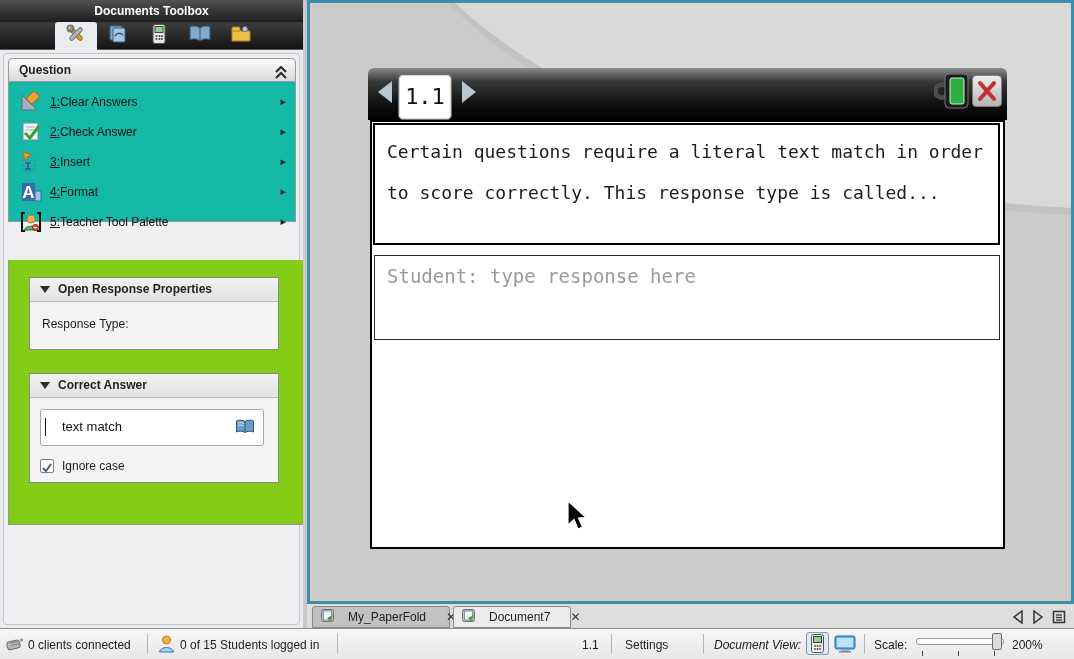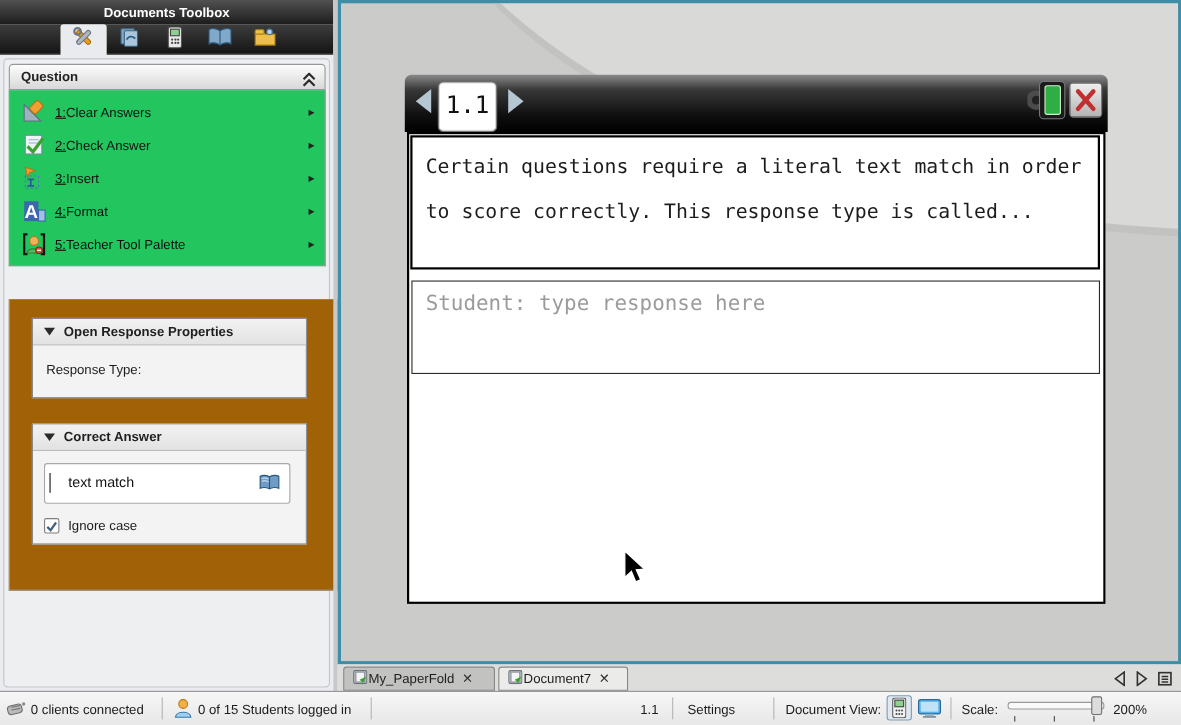--- a/index.html
+++ b/index.html
@@ -17,29 +17,29 @@
   .tb-slot { position:absolute; top:0; width:42px; height:28px; display:flex; align-items:center; justify-content:center; }
   .tb-slot.sel { background:#e9ebee; border-radius:3px 3px 0 0; }
   #lp-content { left:3px; top:53px; width:297px; height:572px; background:#edeff1;
     border:1px solid #c3c6ca; border-radius:4px; }
 
   .section-hdr { position:absolute; left:8px; width:288px; height:24px;
     background:linear-gradient(#fdfdfd,#d8d8d8); border:1px solid #97979a; border-radius:4px 4px 0 0;
     font-size:12px; font-weight:bold; color:#1f1f1f; line-height:22px; padding-left:10px; }
   .chevrons { position:absolute; right:8px; top:5px; }
 
-  #question-body { left:8px; top:82px; width:288px; height:160px; background:#22c55e;
+  #question-body { left:8px; top:82px; width:288px; height:140px; background:#14b8a6;
     border:1px solid #97979a; border-top:none; }
   .menu-item { position:absolute; left:1px; width:284px; height:30px; }
   .mi-icon { position:absolute; left:10px; top:4px; width:22px; height:22px; }
   .mi-label { display:block; position:absolute; left:40px; top:8px; font-size:12px; color:#101010; }
   .mi-label::first-letter { text-decoration:underline; }
   .mi-arrow { position:absolute; right:8px; top:8px; font-size:11px; color:#222; }
 
-  #config-body { left:8px; top:272px; width:339px; height:265px; background:#a16207;
+  #config-body { left:8px; top:260px; width:339px; height:265px; background:#84cc16;
     border:1px solid #97979a; border-top:none; }
   .group-box { position:absolute; left:20px; width:250px; background:#f3f3f3; border:1px solid #87898c; }
   .group-hdr { height:24px; background:linear-gradient(#f2f2f2,#e2e2e2); border-bottom:1px solid #bcbcbc;
     font-size:12px; font-weight:bold; color:#1f1f1f; line-height:23px; padding-left:28px; position:relative; }
   .group-tri { position:absolute; left:10px; top:8px; width:0; height:0;
     border-left:5px solid transparent; border-right:5px solid transparent; border-top:7px solid #2a2a2a; }
   #g1 { top:17px; height:73px; }
   #rt-label { position:absolute; left:12px; top:39px; font-size:12px; color:#1c1c1c; }
   #rt-dropdown { position:absolute; left:107px; top:33px; width:131px; height:24px; background:#fff;
     border:1px solid #8a8a8a; border-radius:3px; }
@@ -92,21 +92,21 @@
   #question-box { position:absolute; left:1px; top:1px; width:627px; height:122px; border:2px solid #000;
     padding:6px 12px; font-family:"DejaVu Sans Mono", monospace; font-size:18px; line-height:41px;
     color:#1c1c1c; white-space:pre-wrap; }
   #student-box { position:absolute; left:2px; top:133px; width:626px; height:85px; border:1px solid #2a2a2a;
     padding:9px 12px; font-family:"DejaVu Sans Mono", monospace; font-size:19px; color:#9b9b9b; }
   #mouse-cursor { position:absolute; left:193px; top:378px; }
 
   
   #tab-strip { left:307px; top:604px; width:767px; height:24px; background:#dddddb; }
   .doc-tab { position:absolute; top:2px; height:22px; border:1px solid #898989; border-radius:3px 3px 0 0;
-    display:flex; align-items:center; padding:0 8px; gap:1px; font-size:12px; color:#1e1e1e; }
+    display:flex; align-items:center; padding:0 8px; gap:14px; font-size:12px; color:#1e1e1e; }
   #doc-tab-0 { left:5px; width:138px; background:#c2c2c0; }
   #doc-tab-1 { left:146px; width:118px; background:#ebebe9; }
   .tab-close { font-size:12px; color:#333; margin-left:6px; }
   #tab-scroll { position:absolute; left:705px; top:6px; display:flex; gap:8px; align-items:center; }
 
   
   #status-bar { left:0; top:628px; width:1074px; height:31px;
     background:linear-gradient(#f7f7f7,#e7e7e7); border-top:1px solid #8d8d8d; font-size:12px; color:#1c1c1c; }
   #status-bar .abs { line-height:14px; }
   .sb-sep { position:absolute; top:5px; width:1px; height:20px; background:#b5b5b5; }
@@ -340,21 +340,21 @@
   <span class="abs" style="left:158px; top:6px;"><svg width="17" height="18" viewBox="0 0 17 18">
         <circle cx="8.5" cy="5" r="4" fill="#f5b042" stroke="#b57a20"></circle>
         <path d="M1.5 17 C2 11 15 11 15.5 17 Z" fill="#9fd0f0" stroke="#3a78a8"></path>
       </svg></span>
   <span class="abs" style="left:180px; top:9px;">0 of 15 Students logged in</span>
   <span class="sb-sep" style="left:337px;"></span>
   <span class="abs" style="left:582px; top:9px;">1.1</span>
   <span class="sb-sep" style="left:611px;"></span>
   <span class="abs" style="left:625px; top:9px;">Settings</span>
   <span class="sb-sep" style="left:703px;"></span>
-  <span class="abs" style="left:714px; top:9px;">Document View:</span>
+  <span class="abs" style="left:714px; top:9px;font-style:italic;">Document View:</span>
   <span id="dv-handheld-btn"><svg width="13" height="19" viewBox="0 0 13 19" style="margin:1px 4px;">
         <rect x="0.5" y="0.5" width="12" height="18" rx="2" fill="#f2f2f2" stroke="#555"></rect>
         <rect x="2.5" y="2.5" width="8" height="6" fill="#8fd08f" stroke="#444"></rect>
         <circle cx="4" cy="12" r="0.9" fill="#444"></circle>
         <circle cx="6.5" cy="12" r="0.9" fill="#444"></circle>
         <circle cx="9" cy="12" r="0.9" fill="#444"></circle>
         <circle cx="4" cy="15" r="0.9" fill="#444"></circle>
         <circle cx="6.5" cy="15" r="0.9" fill="#444"></circle>
         <circle cx="9" cy="15" r="0.9" fill="#444"></circle>
       </svg></span>

